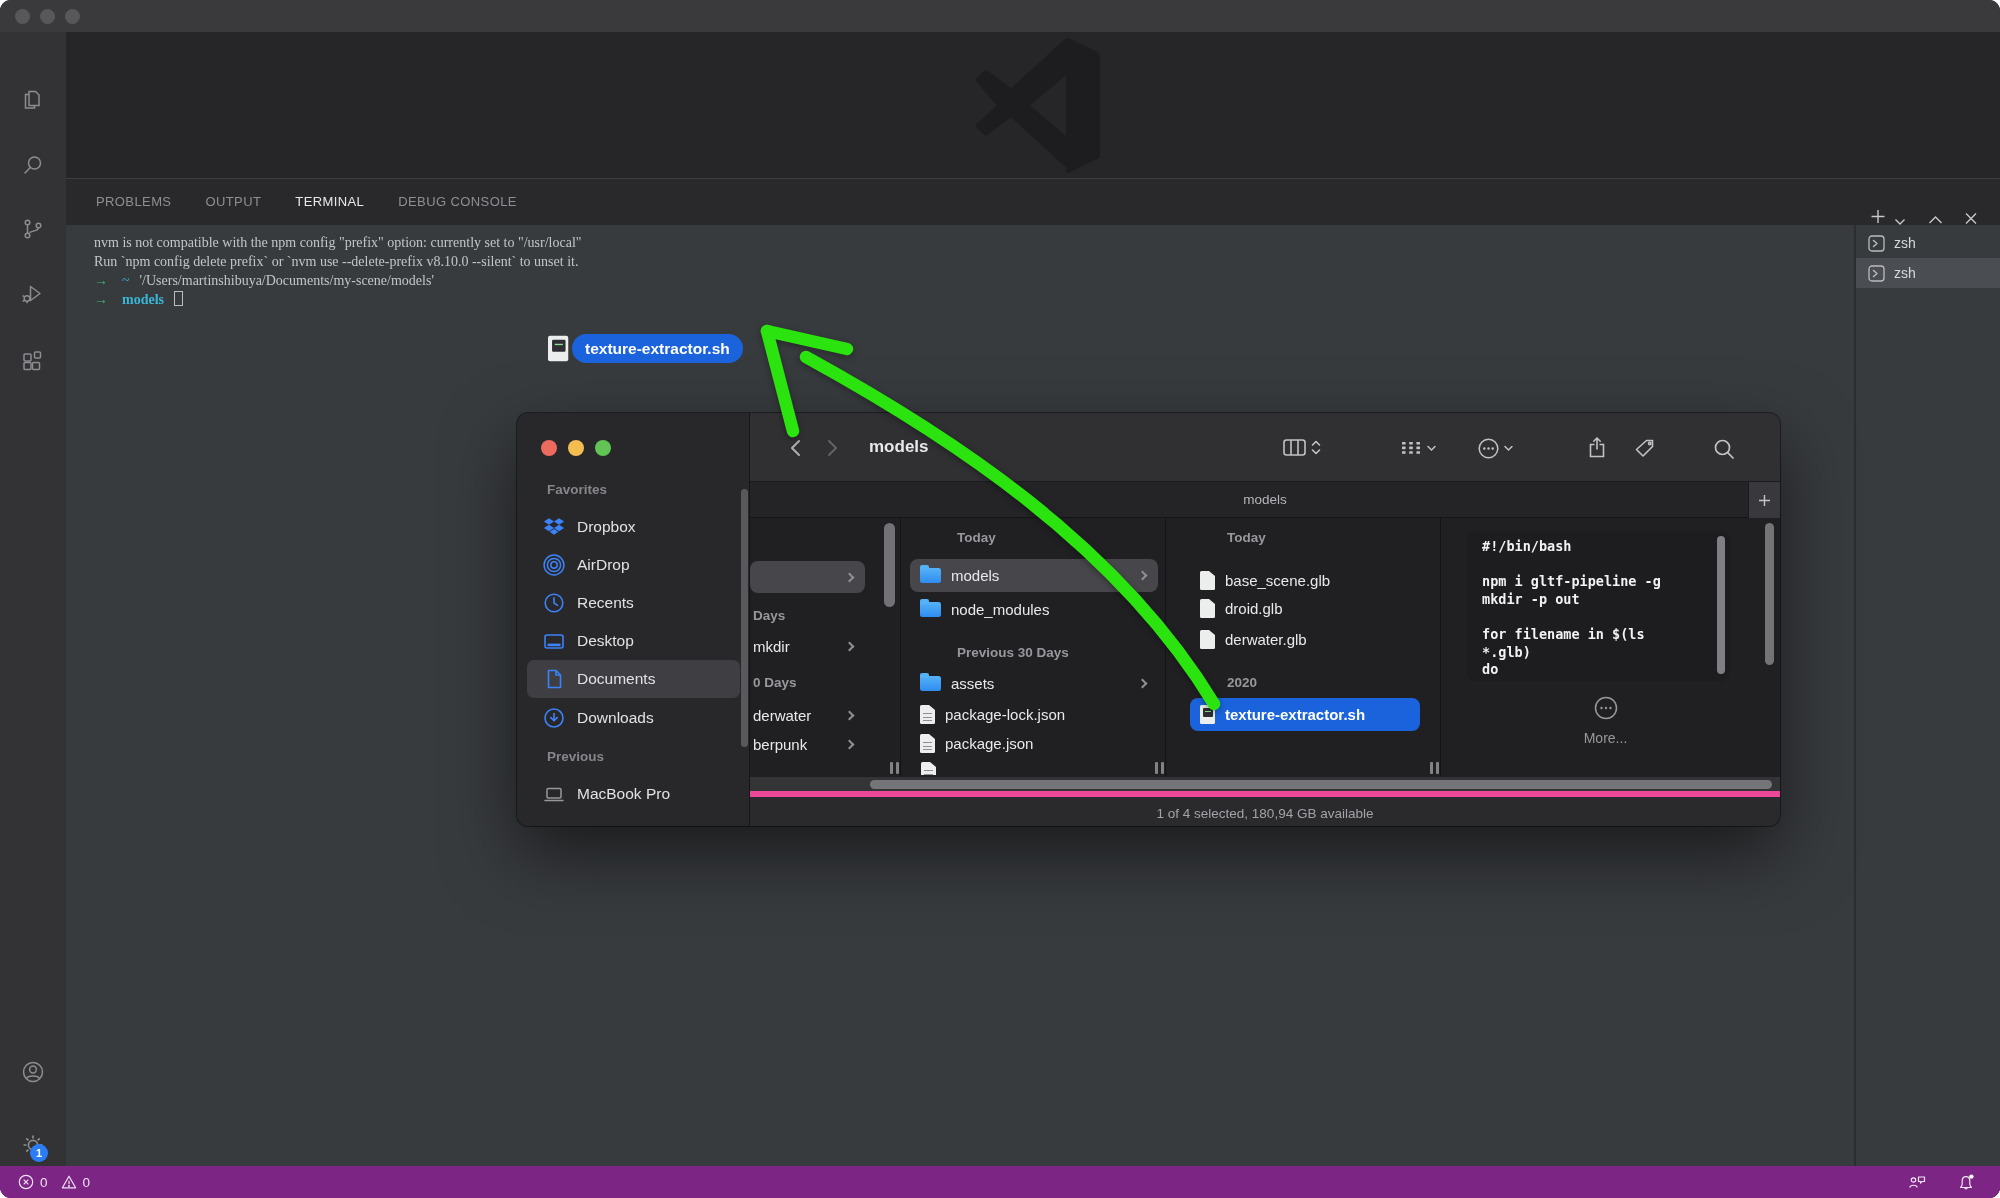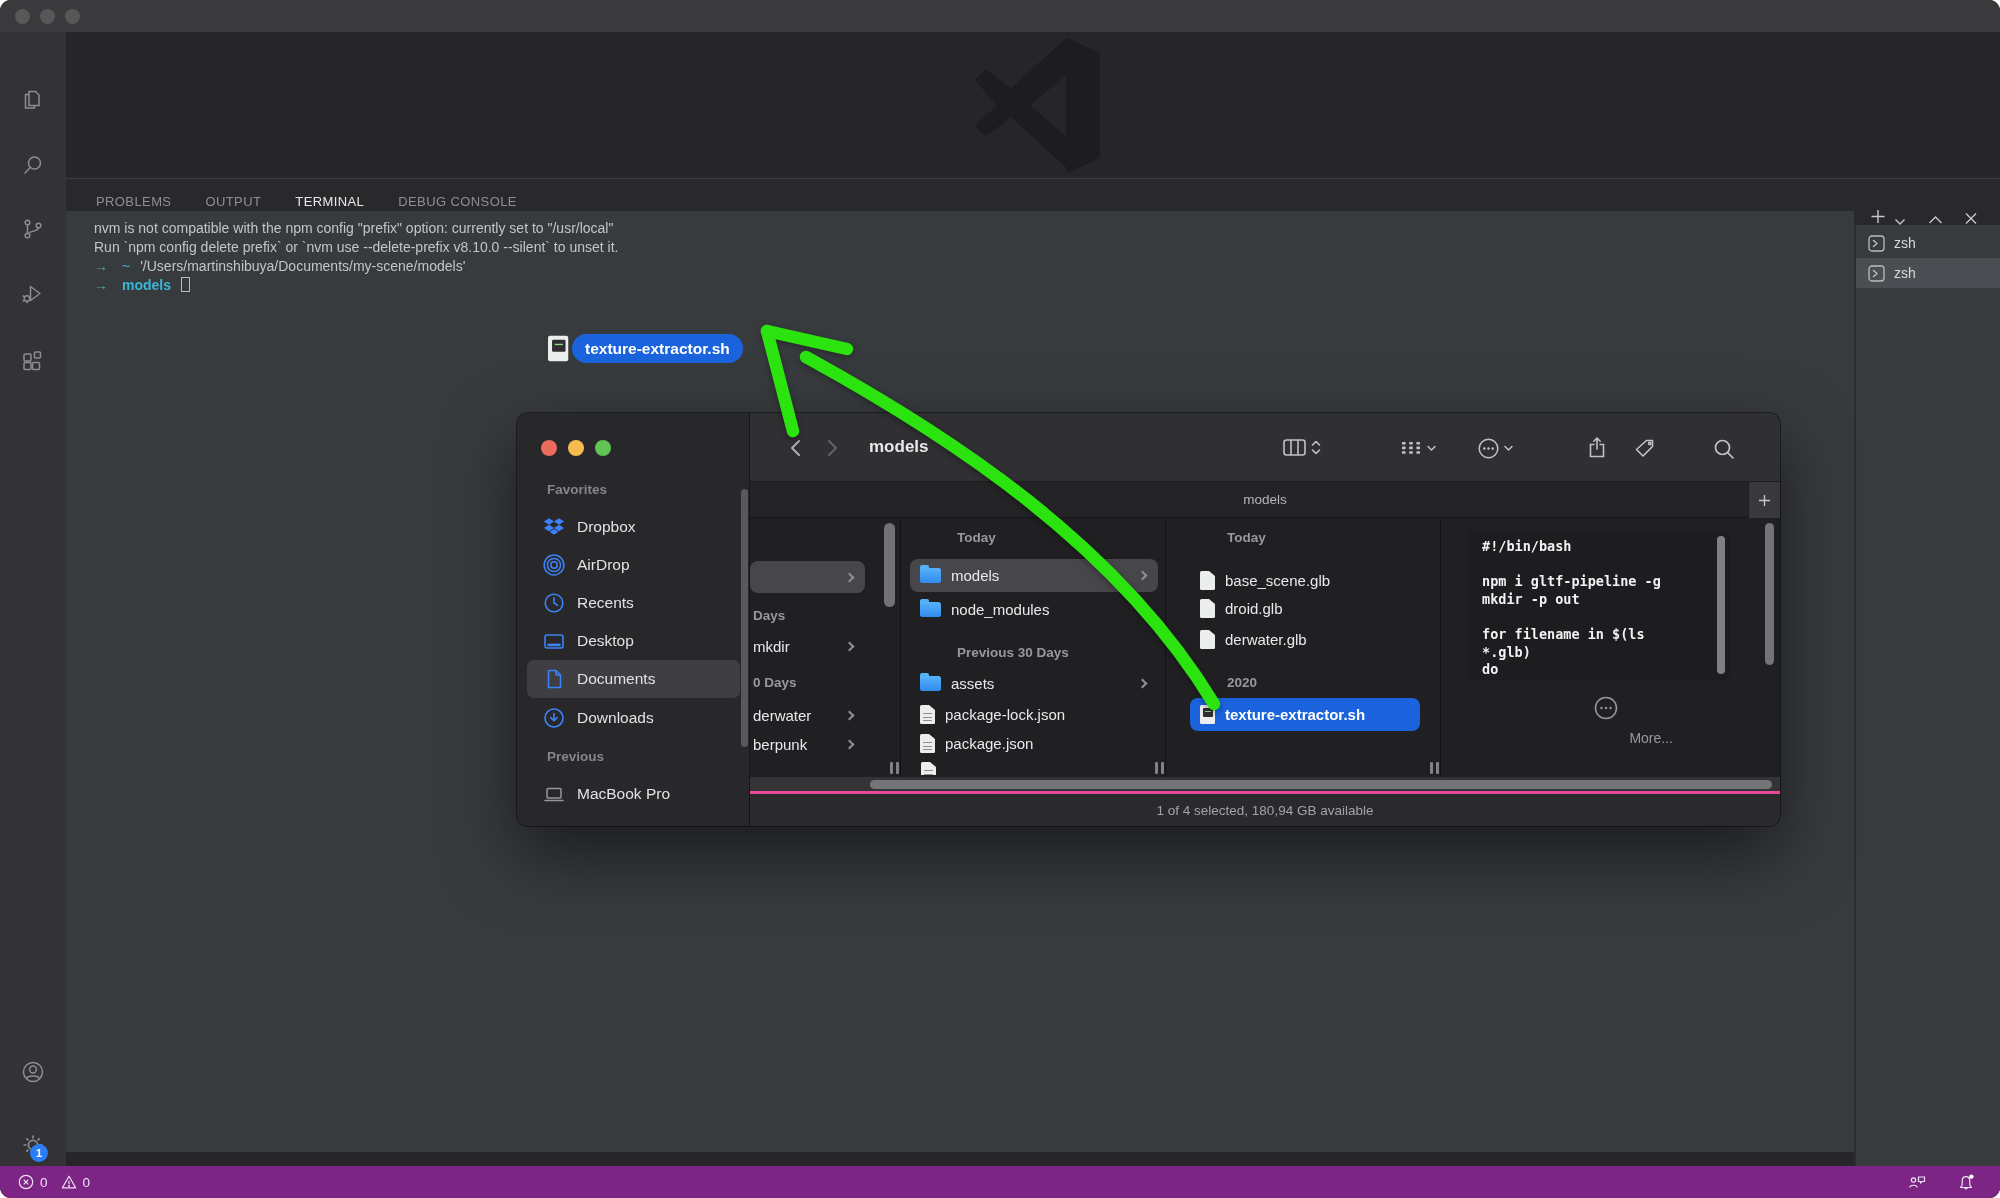--- a/index.html
+++ b/index.html
@@ -14,22 +14,22 @@
   .act-icon{position:absolute;left:20px;width:26px;height:26px;color:#8d8d91;}
   .vs-editor{position:absolute;left:66px;top:32px;width:1934px;height:146px;background:#262629;overflow:hidden;}
   .vs-logo{position:absolute;left:896px;top:6px;width:141px;height:135px;fill:#1d1d20;}
 
   .vs-panelstrip{position:absolute;left:66px;top:178px;width:1934px;height:47px;background:#29292c;border-top:1px solid #3e3e41;}
   .ptabs{position:absolute;left:30px;top:0;height:47px;display:flex;gap:34px;align-items:stretch;}
   .ptab{font-size:13px;letter-spacing:.4px;color:#8f8f93;line-height:45px;border-bottom:1.5px solid transparent;cursor:default;}
   .ptab.active{color:#e8e8ea;border-bottom-color:#d9d9db;}
   .pact{position:absolute;top:0;height:47px;color:#c8c8cb;}
 
-  .vs-terminal{position:absolute;left:66px;top:211px;width:1788px;height:941px;background:#383b3e;
-    font-family:Liberation Sans, sans-serif;font-size:14px;line-height:19px;color:#c2c6c9;padding:8px 0 0 28px;}
+  .vs-terminal{position:absolute;left:66px;top:225px;width:1788px;height:941px;background:#383b3e;
+    font-family:Liberation Serif, serif;font-size:14px;line-height:19px;color:#c2c6c9;padding:8px 0 0 28px;}
   .t-line{white-space:pre;}
   .t-arrow{color:#3fba72;font-weight:bold;margin-right:14px;}
   .t-tilde{color:#38b6d6;margin-right:10px;}
   .t-cmd{color:#38b6d6;font-weight:bold;}
   .t-cursor{display:inline-block;width:9px;height:15px;border:1.5px solid #b9bdc0;margin-left:10px;vertical-align:-2px;}
 
   .vs-termside{position:absolute;left:1854px;top:225px;width:146px;height:1144px;background:#383b3e;border-left:2px solid #2b2d30;}
   .zsh-row{position:absolute;left:0;width:146px;height:30px;display:flex;align-items:center;gap:9px;padding-left:12px;
     font-size:14px;color:#d8d8da;}
   .zsh-row.sel{background:#4a4d51;}
@@ -76,23 +76,23 @@
   .hsc-track{position:absolute;left:0;top:259px;width:1030px;height:14px;background:#343437;}
   .hsc-thumb{position:absolute;left:120px;top:2.5px;width:902px;height:9px;border-radius:4.5px;background:#747579;}
   .handle{position:absolute;top:244px;width:3px;height:12px;background:#828286;border-radius:1px;}
 
   .codebox{position:absolute;left:717px;top:13px;width:263px;height:150px;background:#1d1d20;border-radius:8px;
     font-family:"DejaVu Sans Mono",monospace;font-size:13.5px;font-weight:bold;color:#f2f2f4;padding:7px 24px 0 15px;}
   .code-line{height:17.6px;white-space:pre;}
   .codebox-scroll{position:absolute;right:5px;top:5px;width:8px;height:138px;border-radius:4px;background:#808084;}
   .prev-scroll{position:absolute;left:1015px;top:5px;width:9px;height:142px;border-radius:4.5px;background:#747478;}
   .more-wrap{position:absolute;left:788px;top:178px;width:135px;text-align:center;color:#98989c;}
-  .more-label{margin-top:6px;font-size:14px;text-align:right;}
-
-  .fstatus{position:absolute;left:233px;top:378px;width:1030px;height:35px;background:#2a2a2d;border-top:3px solid #ec4899;
+  .more-label{margin-top:6px;font-size:14px;}
+
+  .fstatus{position:absolute;left:233px;top:378px;width:1030px;height:35px;background:#2a2a2d;border-top:6px solid #ec4899;
     text-align:center;line-height:34px;font-size:13.5px;color:#a3a3a7;}
 
   
   .icon-folder{width:21px;height:15px;background:linear-gradient(180deg,#56b2f8,#2f8cf0);border-radius:2.5px;position:relative;flex-shrink:0;}
   .icon-folder::before{content:"";position:absolute;top:-3px;left:0;width:9px;height:5px;background:#56b2f8;border-radius:2px 2px 0 0;}
   .icon-doc{width:15px;height:19px;background:#eceded;border-radius:1.5px;position:relative;flex-shrink:0;
     clip-path:polygon(0 0,60% 0,100% 26%,100% 100%,0 100%);}
   .icon-doc.lines::after{content:"";position:absolute;left:3px;right:3px;top:8px;height:8px;
     background:repeating-linear-gradient(180deg,#8e8e93 0 1.5px,transparent 1.5px 3.6px);}
   .icon-script{width:15px;height:19px;background:#eceded;border-radius:1.5px;position:relative;flex-shrink:0;}

